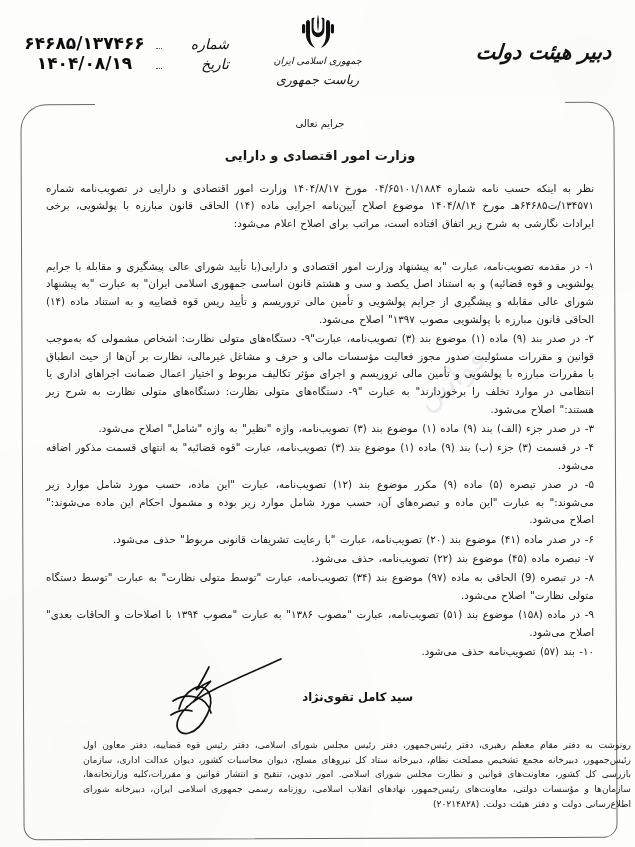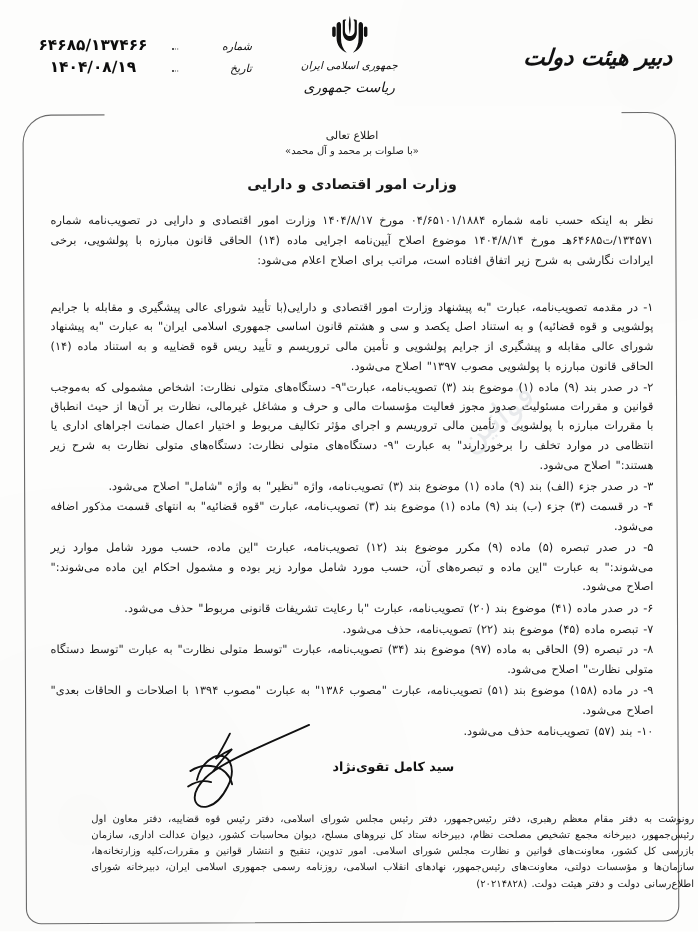--- a/index.html
+++ b/index.html
@@ -112,37 +112,37 @@
   }
   .meta-row {
     display: flex;
     align-items: baseline;
     justify-content: flex-start;
     direction: rtl;
     margin-bottom: 3px;
     height: 17px;
   }
   .meta-label {
-    font-size: 10px;
+    font-size: 14px;
     font-family: "DejaVu Serif", "Liberation Serif", serif;
     font-style: italic;
     color: #111;
     width: 34px;
     text-align: right;
     flex: 0 0 auto;
     margin-left: 32px;
   }
   .meta-dots {
     flex: 0 0 6px;
     border-bottom: 1px dotted #555;
     height: 9px;
     margin: 0 1px;
   }
   .meta-value {
-    font-size: 14px;
+    font-size: 17px;
     font-weight: 700;
     font-family: "DejaVu Sans", sans-serif;
     letter-spacing: -.2px;
     color: #0d0d0d;
     flex: 1 1 auto;
     text-align: center;
   }
   .meta-row.attach .meta-value {
     border-bottom: 1px dotted #666;
     height: 11px;
@@ -300,22 +300,21 @@
   </div>
 
   <div class="frame"></div>
   <div class="frame-mask"></div>
 
   <div class="watermark">قوانین</div>
 
   <div class="doc-body">
 
     <div class="invocation">
-      <span class="b1">اطلاع تعالی</span>
-      <span class="b2">«با صلوات بر محمد و آل محمد»</span>
+      <span class="b1">جرایم تعالی</span>
     </div>
 
     <div class="addressee">وزارت امور اقتصادی و دارایی</div>
 
     <p class="para intro">نظر به اینکه حسب نامه شماره ۰۴/۶۵۱۰۱/۱۸۸۴ مورخ ۱۴۰۴/۸/۱۷ وزارت امور اقتصادی و دارایی در تصویب‌نامه شماره ۱۳۴۵۷۱/ت۶۴۶۸۵هـ مورخ ۱۴۰۴/۸/۱۴ موضوع اصلاح آیین‌نامه اجرایی ماده (۱۴) الحاقی قانون مبارزه با پولشویی، برخی ایرادات نگارشی به شرح زیر اتفاق افتاده است، مراتب برای اصلاح اعلام می‌شود:</p>
 
     <p class="clause">
       <span class="num">۱-</span>
       <span>در مقدمه تصویب‌نامه، عبارت "به پیشنهاد وزارت امور اقتصادی و دارایی(با تأیید شورای عالی پیشگیری و مقابله با جرایم پولشویی و قوه قضائیه) و به استناد اصل یکصد و سی و هشتم قانون اساسی جمهوری اسلامی ایران" به عبارت "به پیشنهاد شورای عالی مقابله و پیشگیری از جرایم پولشویی و تأمین مالی تروریسم و تأیید ریس قوه قضاییه و به استناد ماده (۱۴) الحاقی قانون مبارزه با پولشویی مصوب ۱۳۹۷" اصلاح می‌شود.</span>
     </p>

